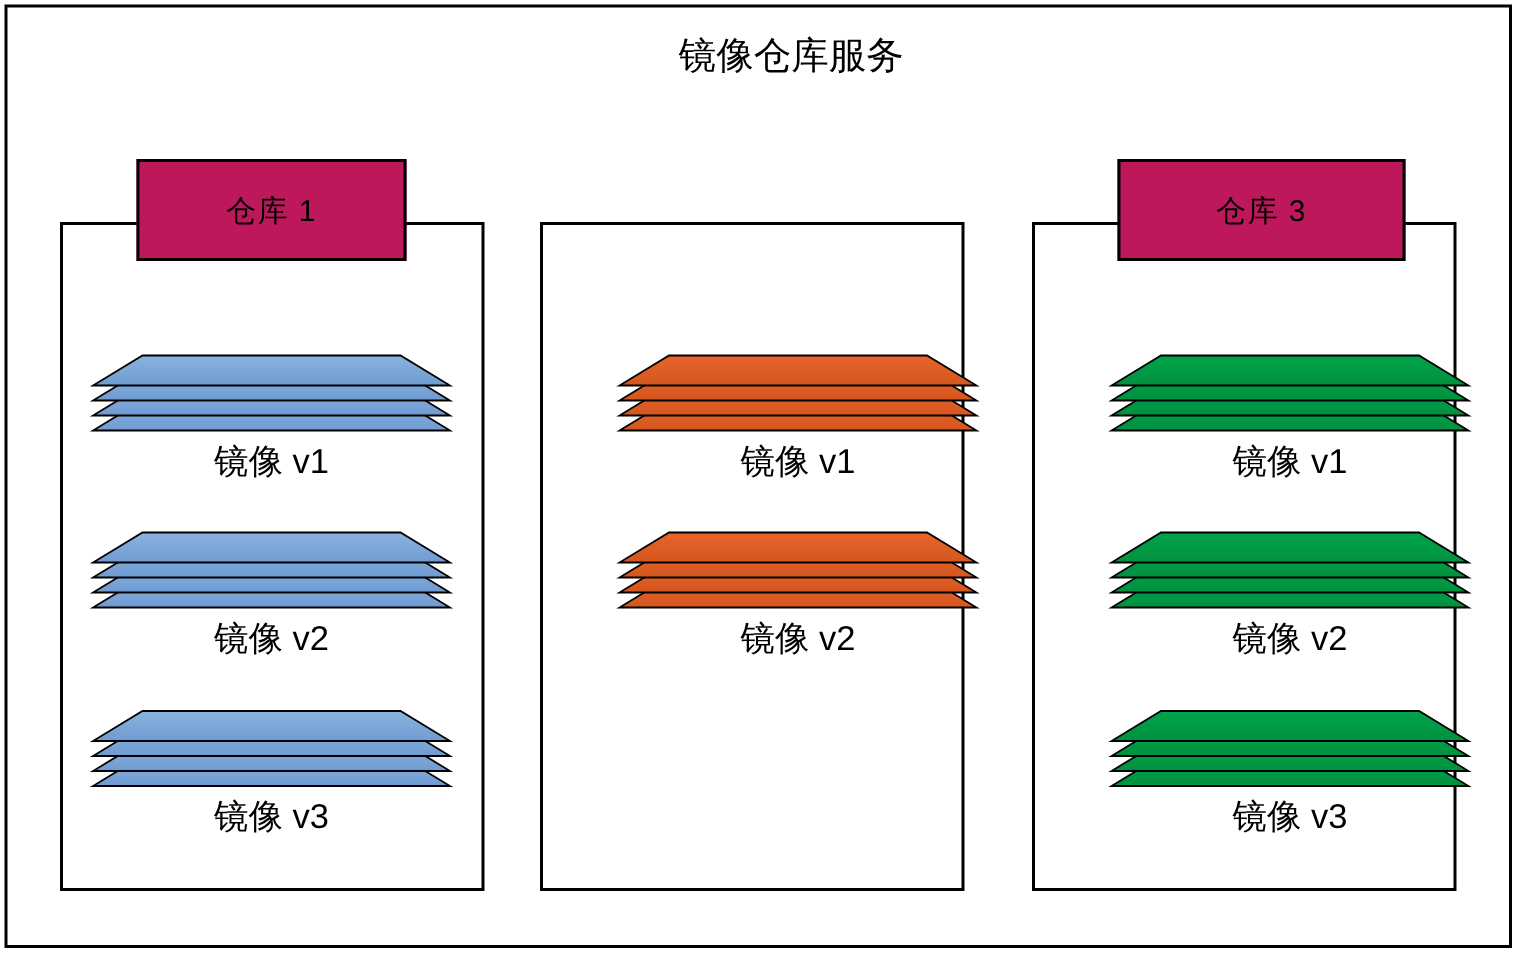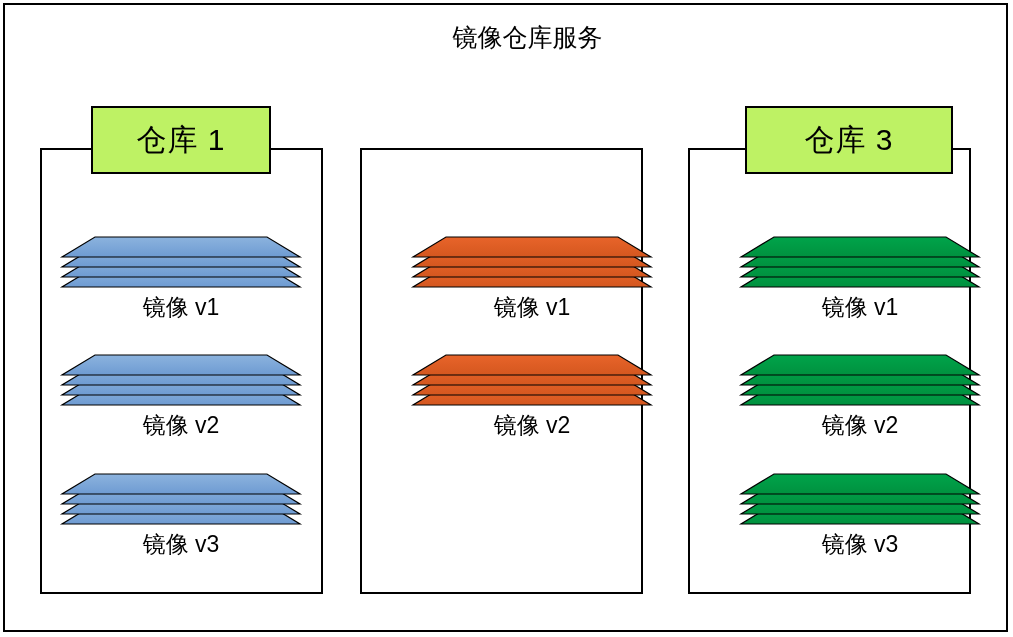--- a/index.html
+++ b/index.html
@@ -49,33 +49,33 @@
   }
   .repo-box.c1 { left: 40px;  top: 148px; width: 283px; height: 446px; }
   .repo-box.c2 { left: 360px; top: 148px; width: 283px; height: 446px; }
   .repo-box.c3 { left: 688px; top: 148px; width: 283px; height: 446px; }
 
   
   .repo-header {
     position: absolute;
     border: 2px solid #000000;
     box-sizing: border-box;
-    background: #bef264;
+    background: #be185d;
     display: flex;
     align-items: center;
     justify-content: center;
-    font-size: 30px;
+    font-size: 20px;
     color: #000000;
     letter-spacing: 1px;
     white-space: nowrap;
     z-index: 5;
   }
   .repo-header.c1 { left: 91px;  top: 106px; width: 180px; height: 68px; }
   .repo-header.c2 { left: 404px; top: 106px; width: 194px; height: 68px; }
-  .repo-header.c3 { left: 745px; top: 106px; width: 208px; height: 68px; }
+  .repo-header.c3 { left: 745px; top: 106px; width: 192px; height: 68px; }
 
   
   .image-group {
     position: absolute;
     width: 240px;
     z-index: 3;
   }
   .stack {
     position: relative;
     width: 240px;

